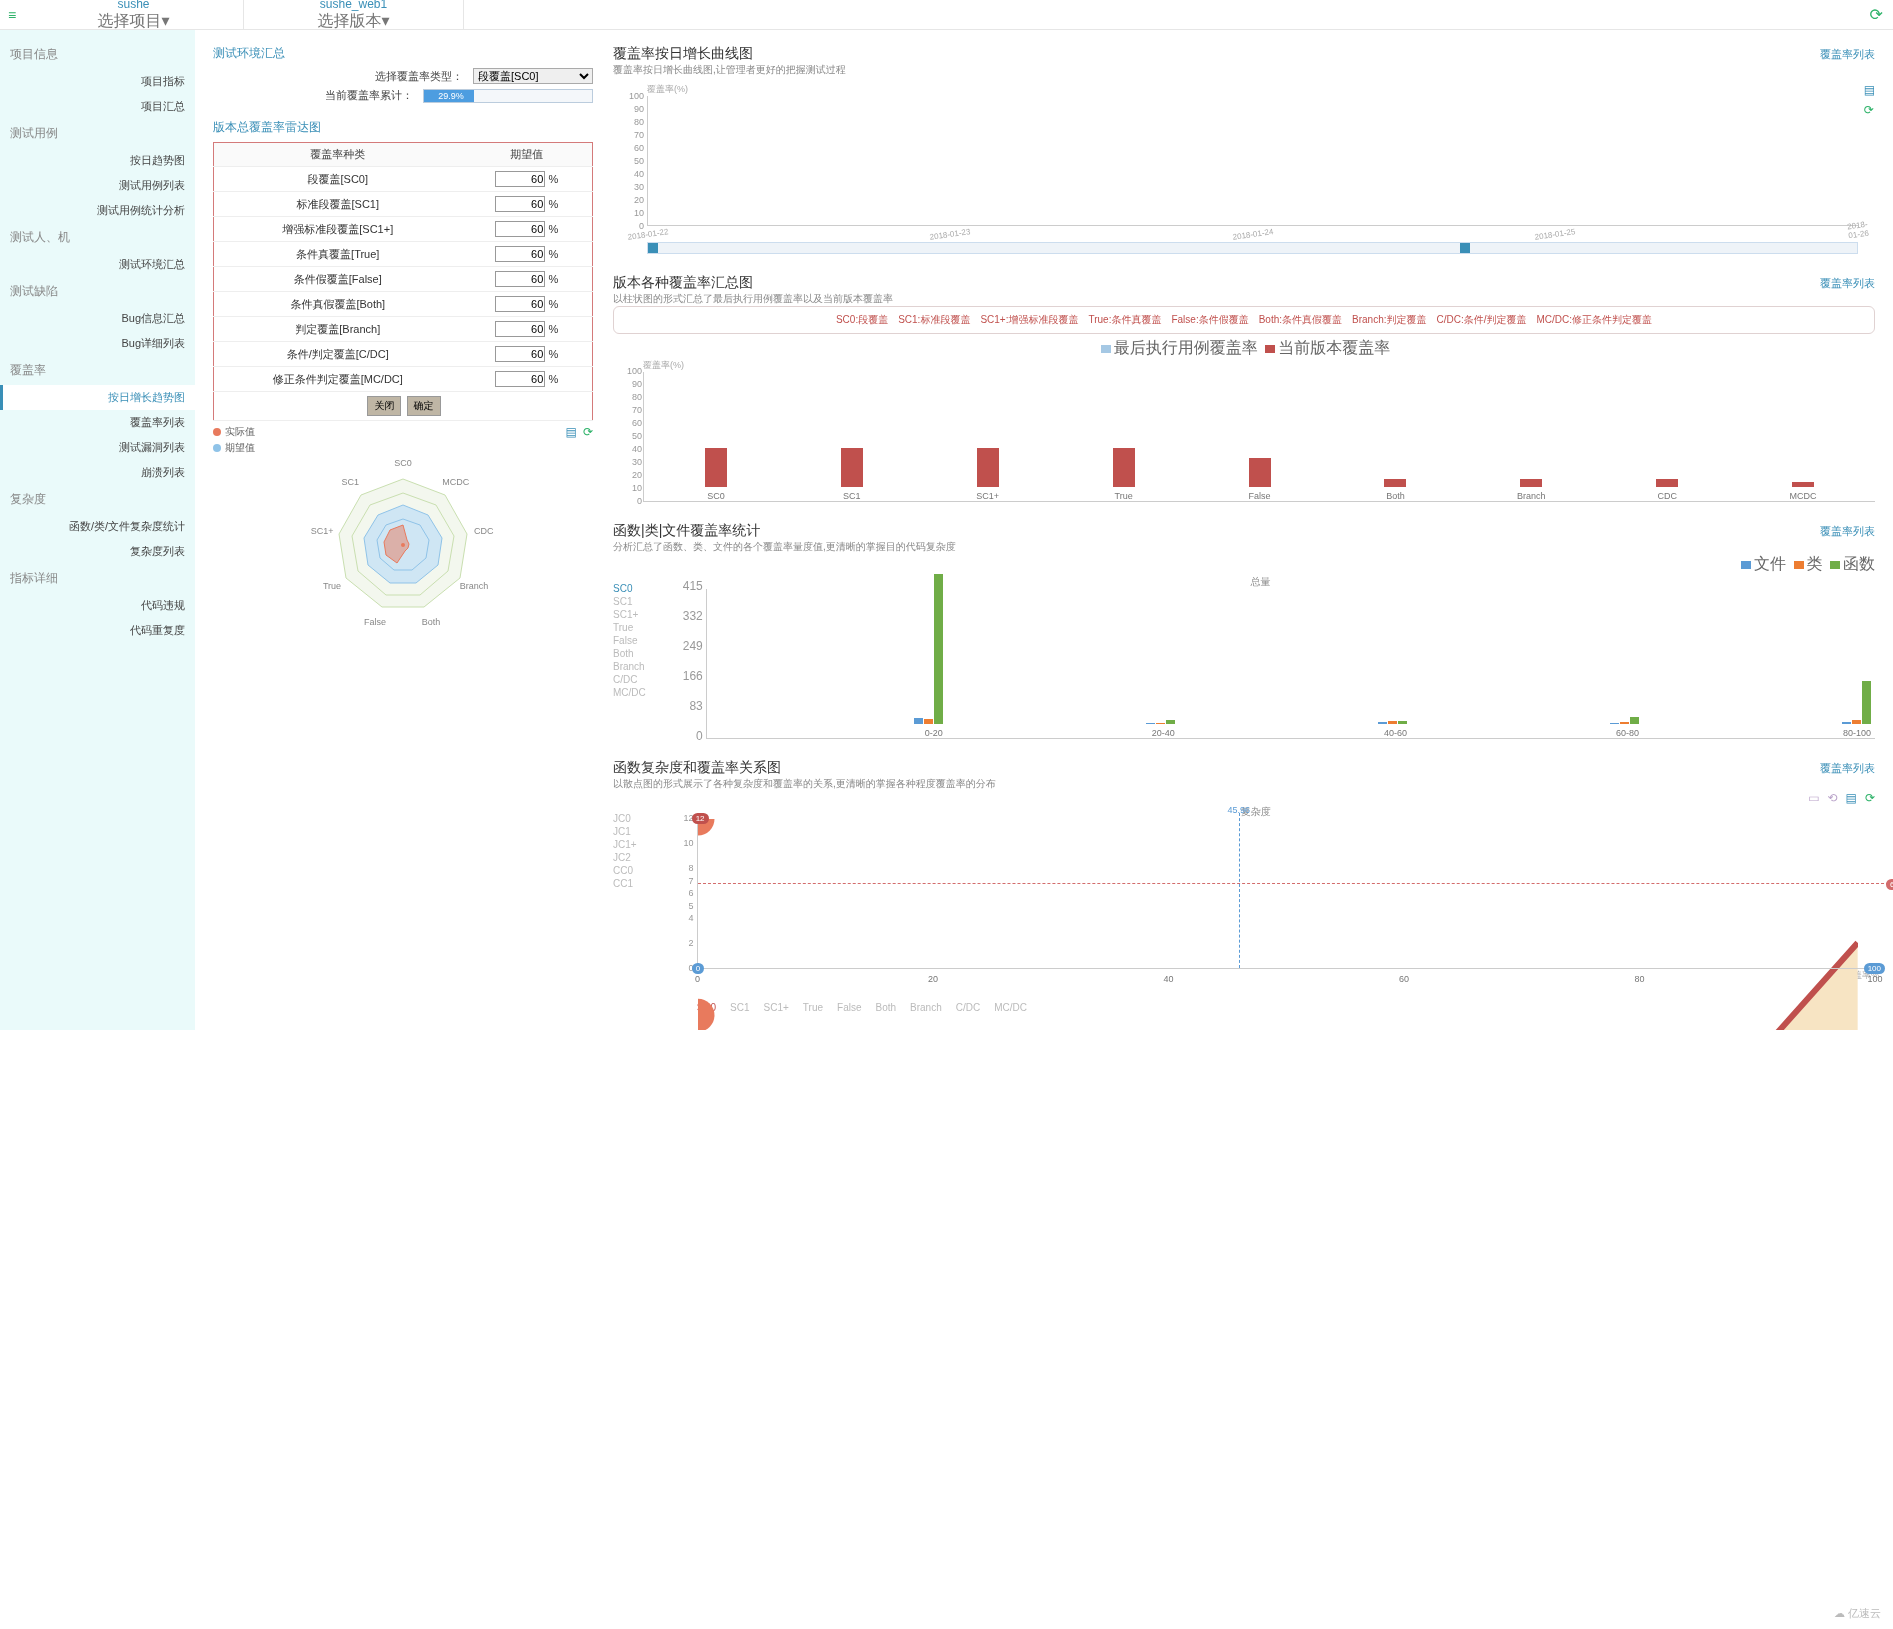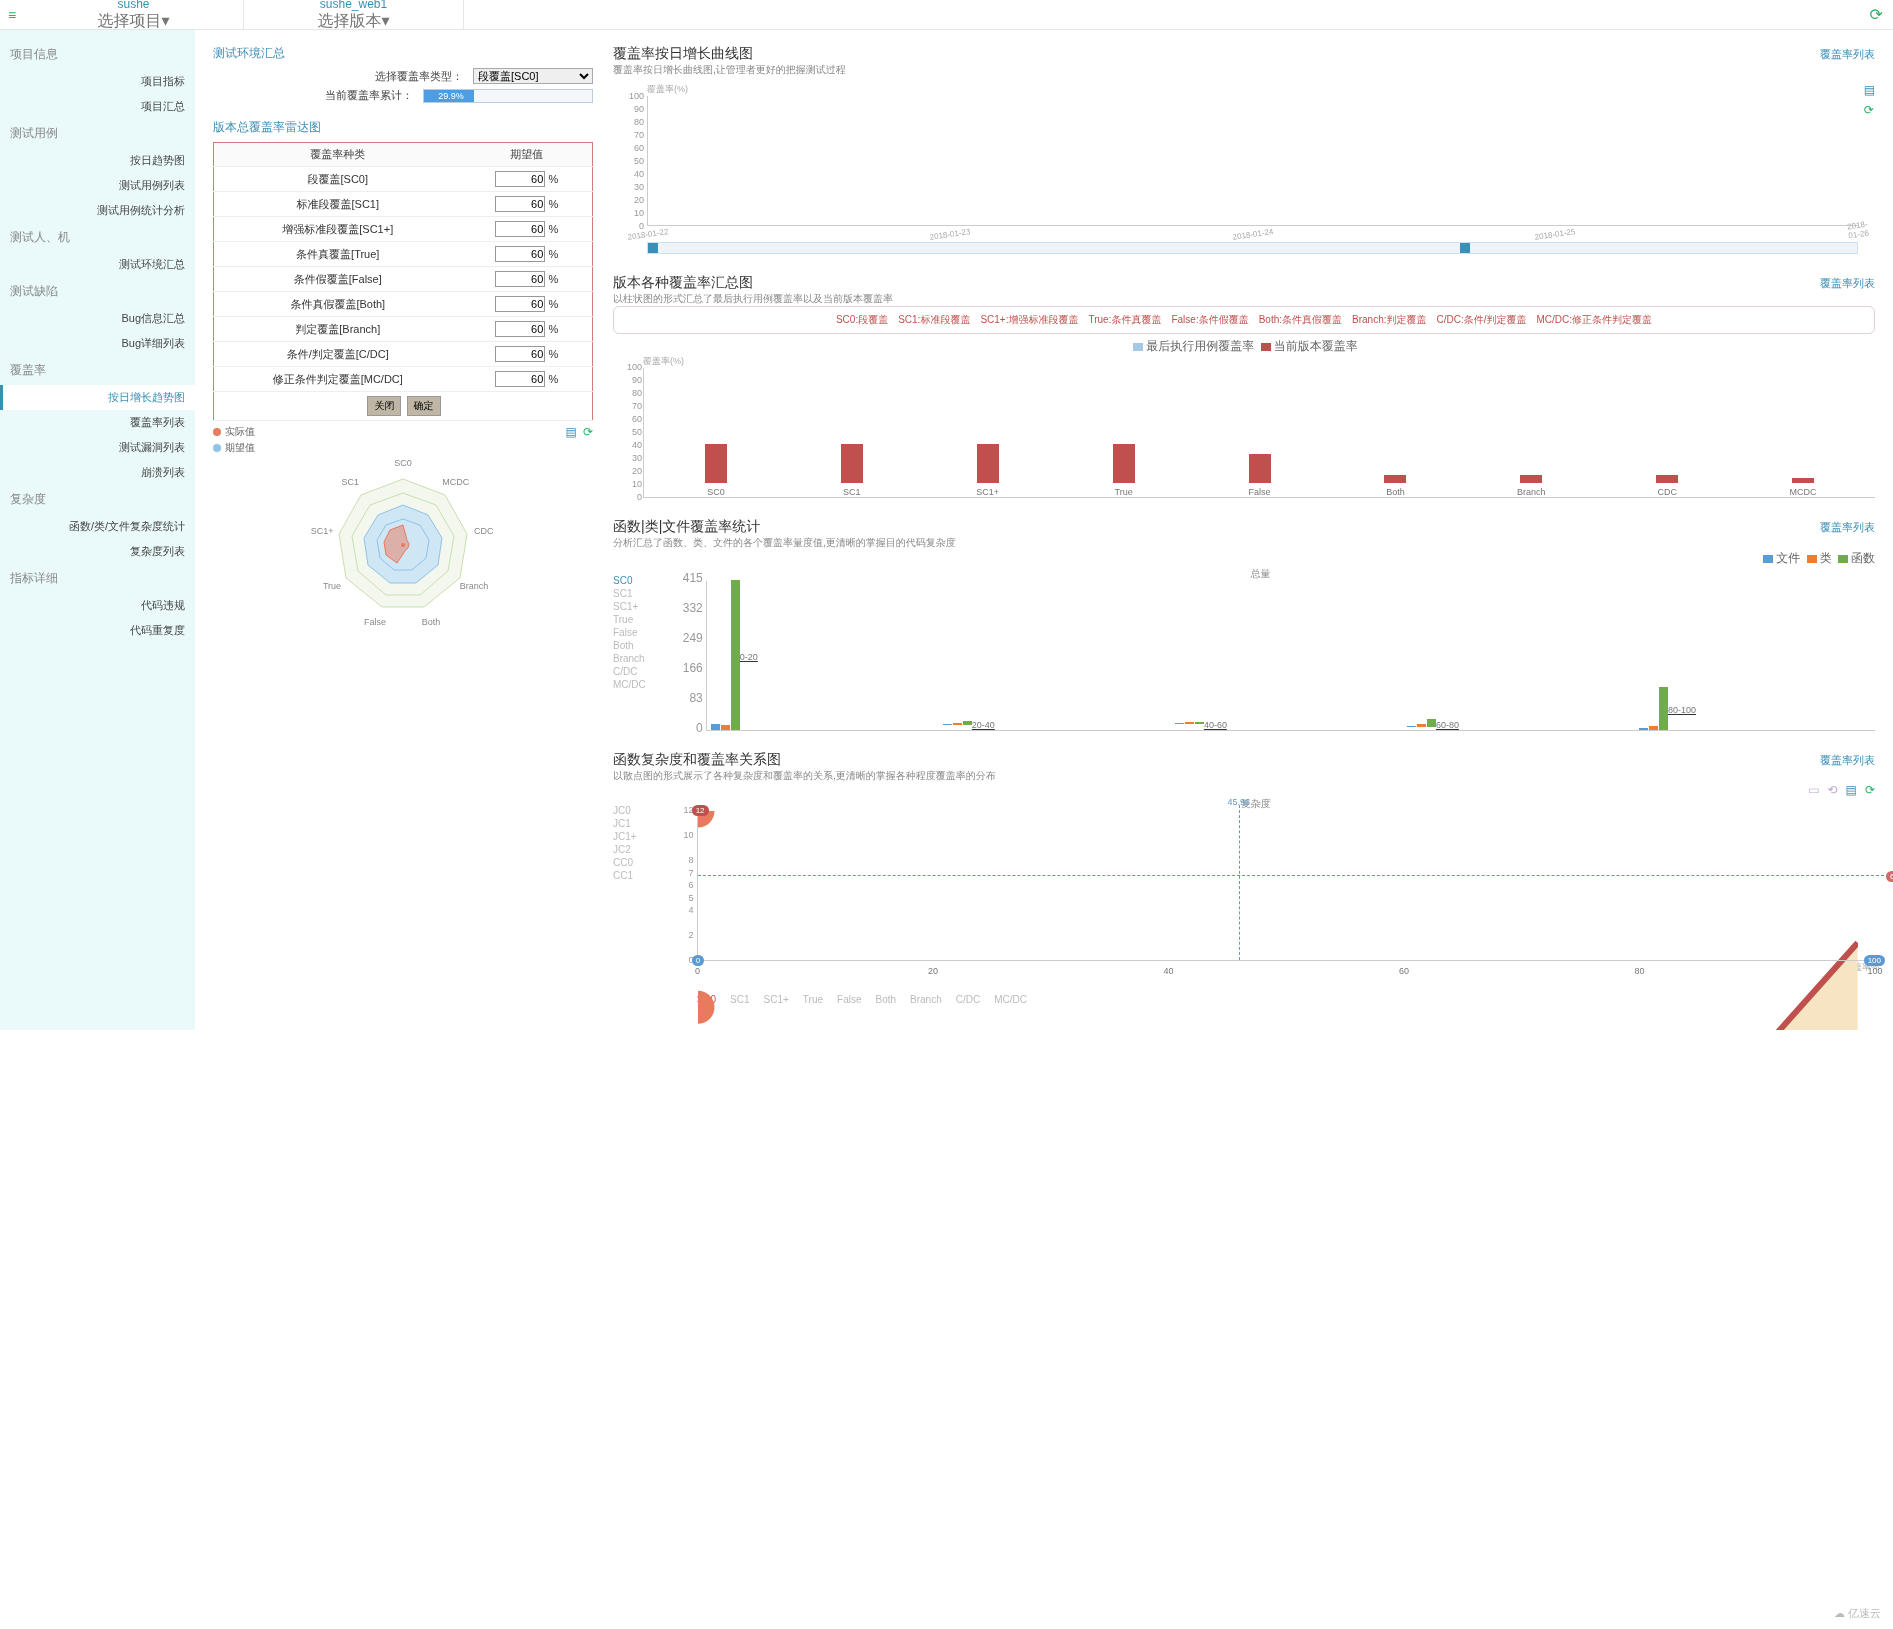--- a/index.html
+++ b/index.html
@@ -39,33 +39,33 @@
   .cov-btns{text-align:right;padding:4px;}
   .cov-btns button{font-size:10px;padding:2px 6px;background:#bfb6a5;border:1px solid #999;margin-left:2px;cursor:pointer;}
   
   .sec-head{display:flex;align-items:baseline;gap:10px;}
   .sec-head .h1{font-size:14px;color:#333;}
   .sec-head .sub{font-size:10px;color:#888;}
   .link-right{margin-left:auto;color:#3a8fb7;font-size:11px;cursor:pointer;}
   .toolbar-icons{display:flex;gap:6px;color:#3a8fb7;font-size:12px;}
   .legend-row{display:flex;flex-wrap:wrap;gap:10px;font-size:10px;color:#666;justify-content:center;border:1px solid #e0d2d2;border-radius:6px;padding:6px;}
   .legend-row span{color:#c0504d;}
-  .mini-legend{text-align:center;font-size:12px;color:#666;}
+  .mini-legend{text-align:center;font-size:16px;color:#666;}
   .mini-legend .box{display:inline-block;width:10px;height:8px;margin:0 3px;vertical-align:middle;}
   
   .axis-title{font-size:9px;color:#aaa;}
   .barchart{display:flex;align-items:flex-end;height:130px;border-left:1px solid #ccc;border-bottom:1px solid #ccc;padding:0 4px;position:relative;margin-left:30px;}
   .barchart .ylab{position:absolute;left:-30px;font-size:9px;color:#999;width:28px;text-align:right;}
   .barwrap{flex:1;display:flex;flex-direction:column;align-items:center;}
   .barwrap .bar{width:22px;background:#c0504d;}
   .barwrap .lbl{font-size:9px;color:#777;margin-top:4px;}
   
   .gbarchart{display:flex;align-items:flex-end;height:150px;border-left:1px solid #ccc;border-bottom:1px solid #ccc;padding:0 4px;margin-left:60px;position:relative;}
   .gbarchart .gylab{position:absolute;left:-34px;font-size:12px;color:#999;width:30px;text-align:right;}
-  .gbarwrap{flex:1;display:flex;flex-direction:row;align-items:center;text-decoration:underline;}
+  .gbarwrap{flex:1;display:flex;flex-direction:column;align-items:flex-end;}
   .gbarwrap .bars{display:flex;align-items:flex-end;gap:1px;}
   .gbarwrap .bars div{width:9px;}
   .b-file{background:#5b9bd5;}
   .b-class{background:#ed7d31;}
   .b-func{background:#70ad47;}
   .gbarwrap .lbl{font-size:9px;color:#777;margin-top:4px;}
   .rowlist{display:flex;flex-direction:column;gap:2px;font-size:10px;margin-top:8px;}
   .rowlist div{color:#3a8fb7;cursor:pointer;}
   .disabled{color:#bbb !important;}
   

